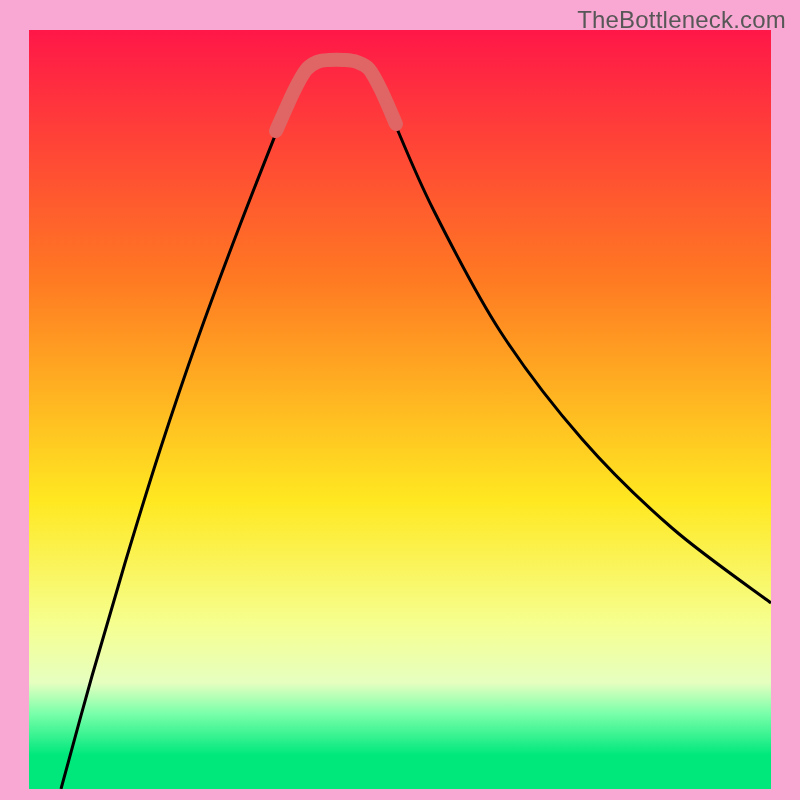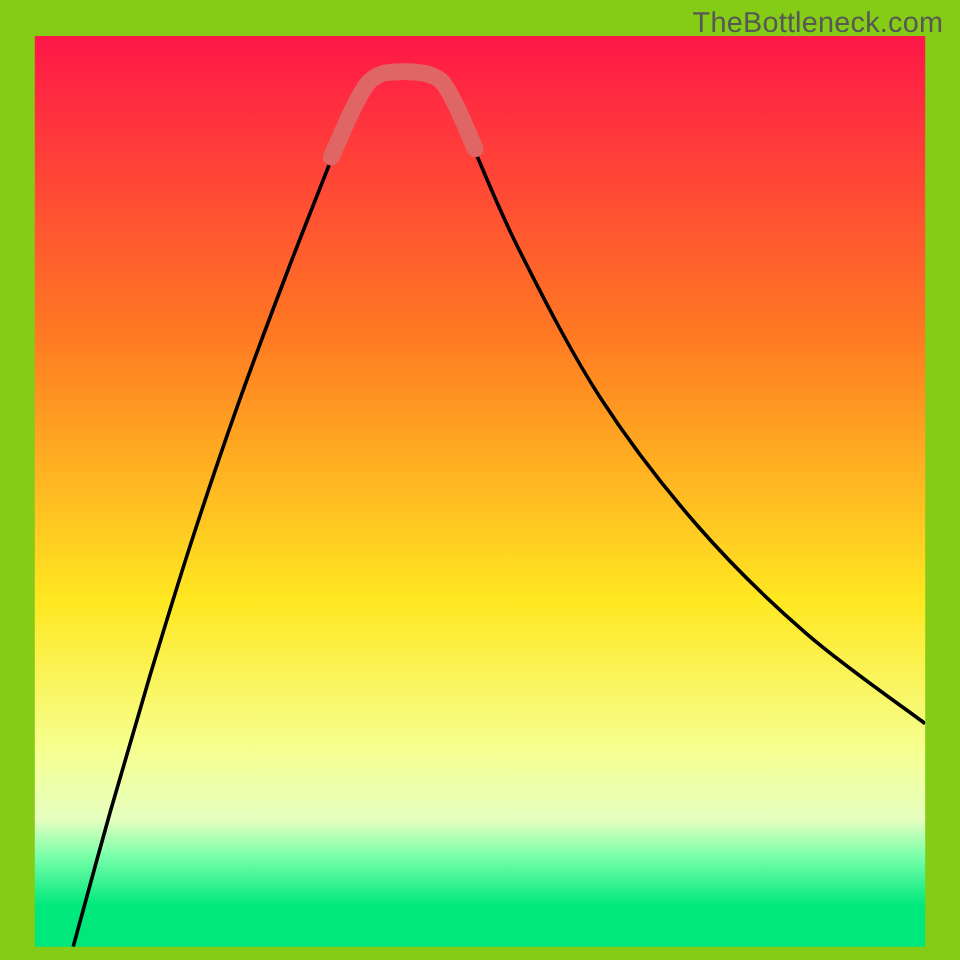--- a/index.html
+++ b/index.html
@@ -9,21 +9,21 @@
     height: 800px;
     background: #000;
     overflow: hidden;
   }
   .frame {
     position: absolute;
     left: 0;
     top: 0;
     width: 800px;
     height: 800px;
-    background: #84cc16;
+    background: #f9a8d4;
   }
   .watermark {
     position: absolute;
     top: 6px;
     right: 14px;
     color: #575757;
     font-family: Arial, Helvetica, sans-serif;
     font-size: 24px;
     font-weight: 400;
     letter-spacing: 0.2px;

